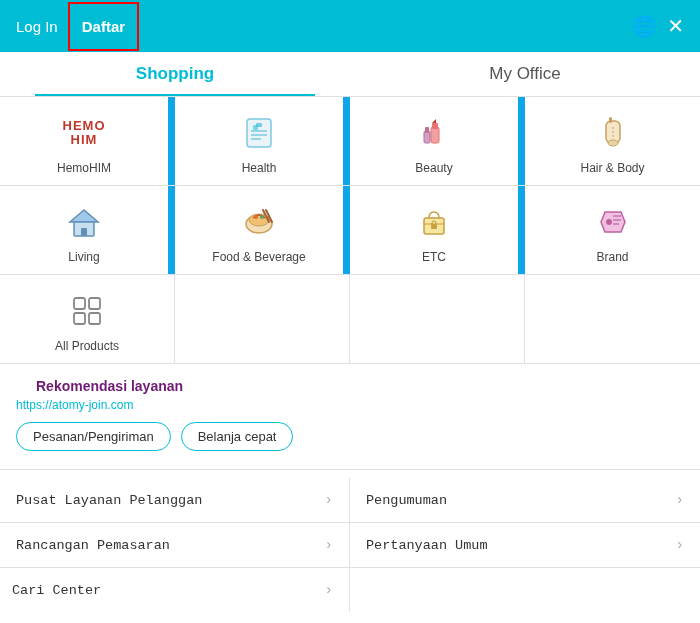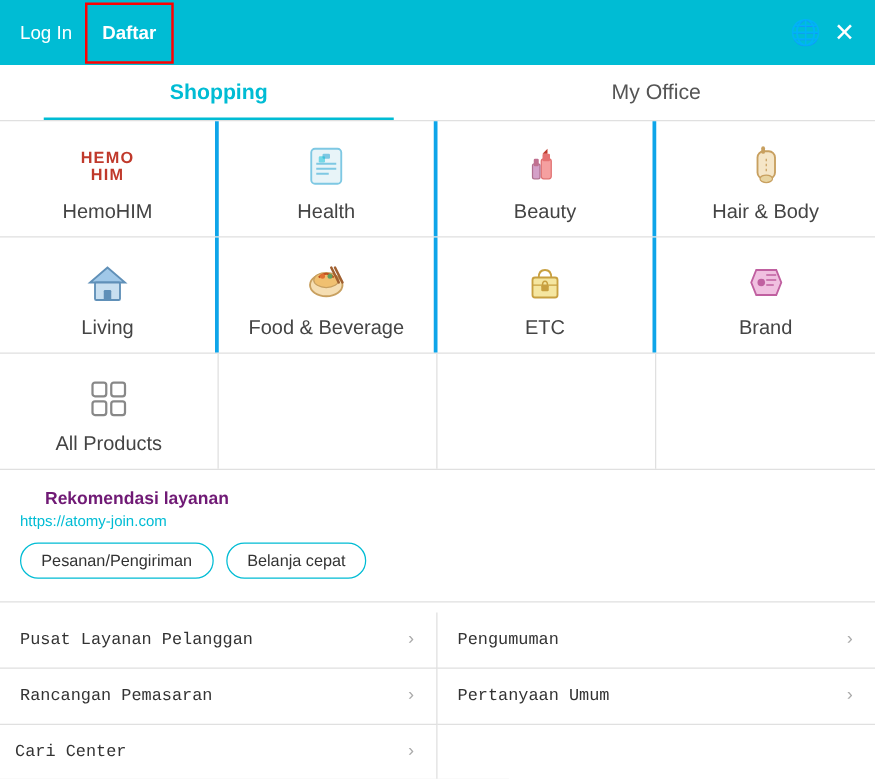--- a/index.html
+++ b/index.html
@@ -92,37 +92,37 @@
       grid-template-columns: repeat(4, 1fr);
       border-bottom: 1px solid #e0e0e0;
       flex-shrink: 0;
     }
     .category-cell {
       display: flex;
       flex-direction: column;
       align-items: center;
       justify-content: center;
       padding: 14px 8px 10px;
-      border-right: 3px solid #0ea5e9;
+      border-right: 7px solid #0ea5e9;
       border-bottom: 1px solid #e0e0e0;
       cursor: pointer;
       min-height: 88px;
     }
     .category-cell:nth-child(4n) { border-right: none; }
     .category-cell:nth-last-child(-n+4) { border-bottom: none; }
     .category-icon {
       width: 44px;
       height: 44px;
       display: flex;
       align-items: center;
       justify-content: center;
       margin-bottom: 6px;
     }
     .category-label {
-      font-size: 16px;
+      font-size: 12px;
       color: #444;
       text-align: center;
     }
 
     
     .products-row {
       display: grid;
       grid-template-columns: repeat(4, 1fr);
       border-bottom: 1px solid #e0e0e0;
       flex-shrink: 0;

